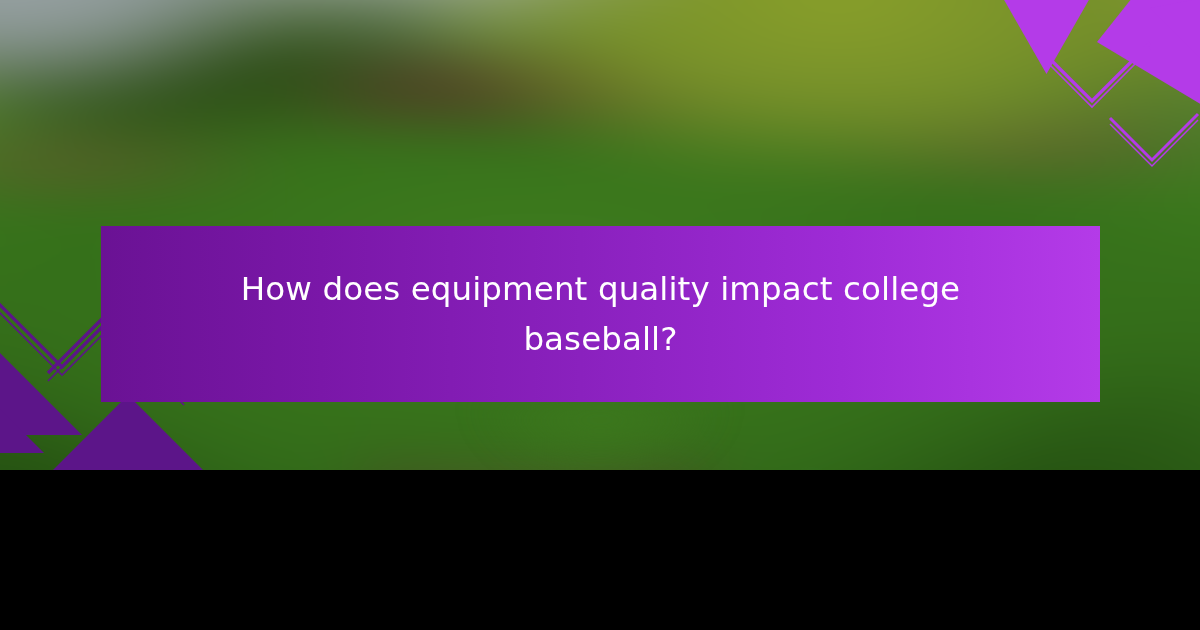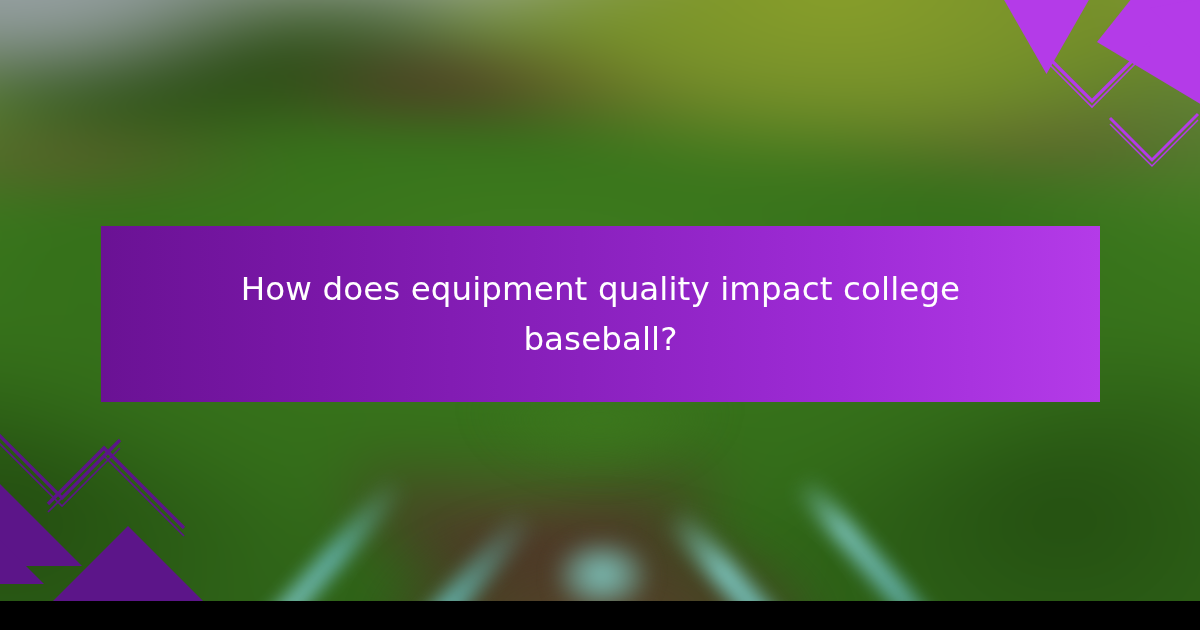--- a/index.html
+++ b/index.html
@@ -3,21 +3,21 @@
 <meta charset="utf-8">
 <style>
   html, body {
     margin: 0;
     padding: 0;
     background: #000;
   }
   #stage {
     position: relative;
     width: 1200px;
-    height: 601px;
+    height: 470px;
     overflow: hidden;
     font-family: "DejaVu Sans", "Liberation Sans", sans-serif;
   }
 
   
   .bg-layer {
     position: absolute;
     inset: 0;
     overflow: hidden;
   }

